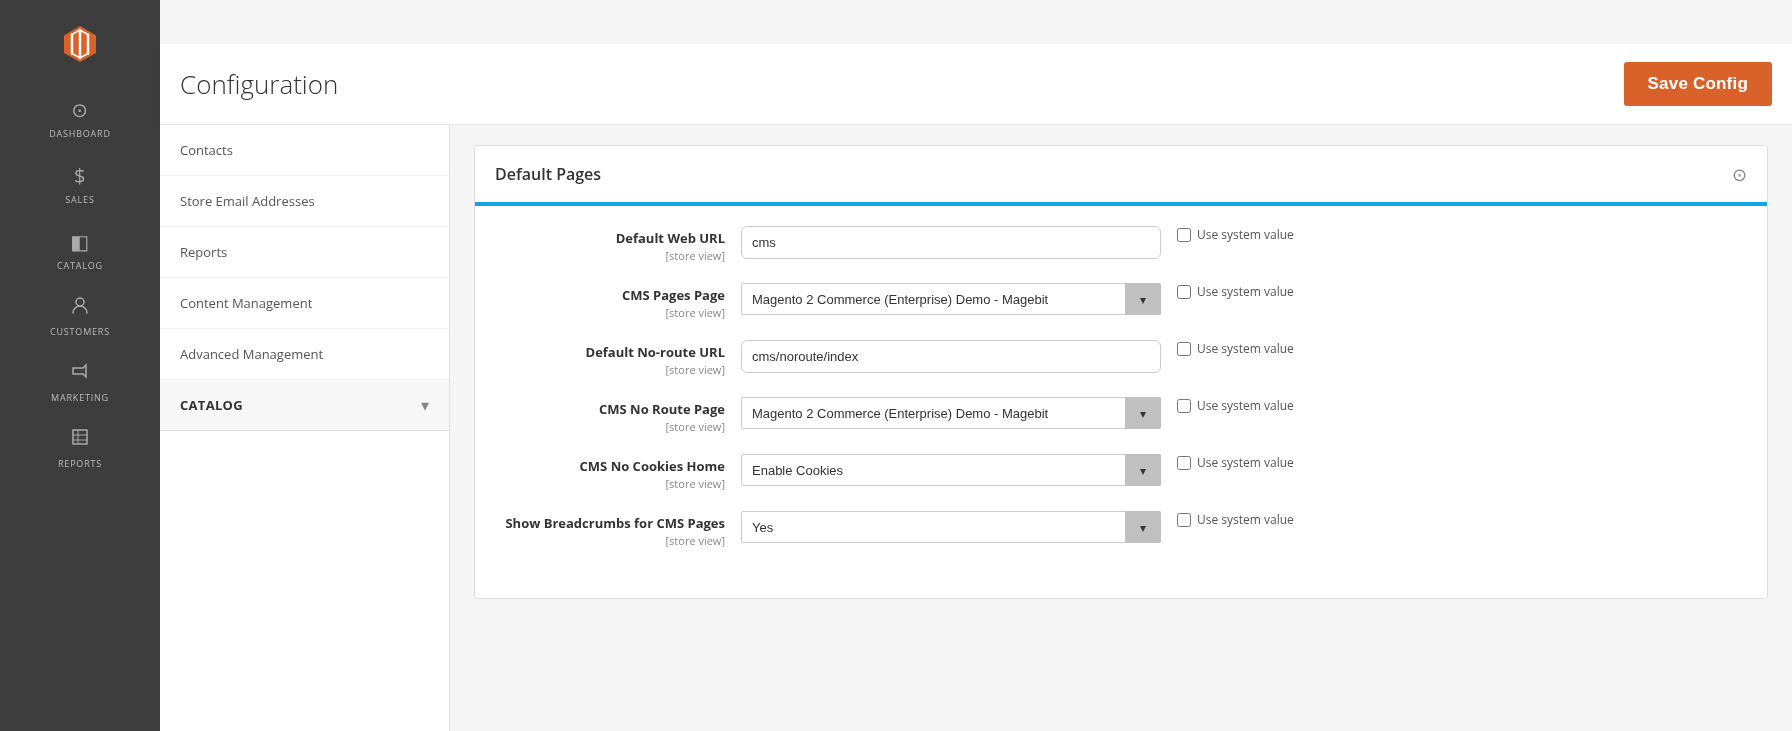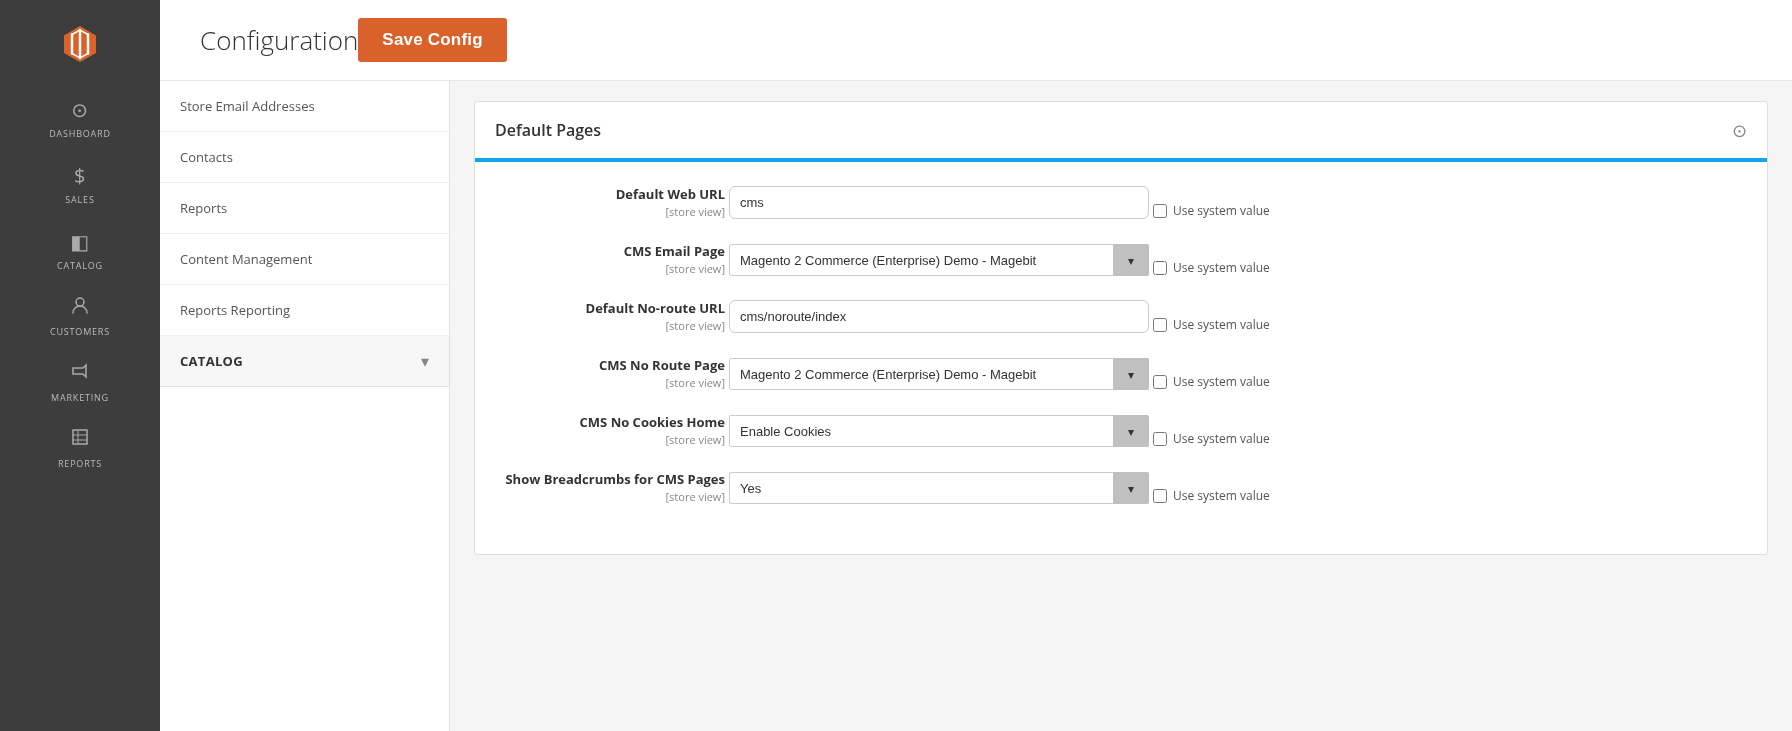--- a/index.html
+++ b/index.html
@@ -65,26 +65,27 @@
     
     .main {
       flex: 1;
       display: flex;
       flex-direction: column;
       background: #f5f5f5;
     }
 
     .top-bar {
       background: #fff;
-      padding: 18px 40px;
-      display: flex;
-      align-items: center;
-      justify-content: flex-start;
+      padding: 18px 20px;
+      display: flex;
+      align-items: center;
+      justify-content: space-between;
       border-bottom: 1px solid #e8e8e8;
       box-shadow: 0 1px 3px rgba(0,0,0,0.05);
+      margin-top: 44px;
     }
 
     .page-title {
       font-size: 26px;
       font-weight: 300;
       color: #333;
     }
 
     .save-config-btn {
       background: #d9622b;
@@ -179,23 +180,23 @@
       color: #888;
       cursor: pointer;
     }
 
     .section-body {
       padding: 20px 30px 30px 30px;
     }
 
     .form-row {
       display: flex;
-      align-items: flex-end;
+      align-items: flex-start;
       margin-bottom: 20px;
-      gap: 4px;
+      gap: 16px;
     }
 
     .field-label-wrap {
       width: 220px;
       min-width: 220px;
       text-align: right;
     }
 
     .field-label {
       font-size: 13px;
@@ -334,25 +335,25 @@
 <div class="main">
 
   <div class="top-bar">
     <h1 class="page-title">Configuration</h1>
     <button class="save-config-btn">Save Config</button>
   </div>
 
   <div class="content-area">
 
     <div class="left-panel">
+      <div class="left-menu-item">Contacts</div>
       <div class="left-menu-item">Store Email Addresses</div>
-      <div class="left-menu-item">Contacts</div>
       <div class="left-menu-item">Reports</div>
       <div class="left-menu-item">Content Management</div>
-      <div class="left-menu-item">Reports Reporting</div>
+      <div class="left-menu-item">Advanced Management</div>
 
       <div class="left-menu-section">
         <span class="section-label">CATALOG</span>
         <span class="chevron">▾</span>
       </div>
     </div>
 
     <div class="right-panel">
       <div class="config-section">
         <div class="section-header">
@@ -370,21 +371,21 @@
               <input class="field-input" type="text" value="cms" style="">
             </div>
             <div class="checkbox-wrap">
               <input type="checkbox" id="chk0" style="">
               <label for="chk0">Use system value</label>
             </div>
           </div>
 
           <div class="form-row">
             <div class="field-label-wrap">
-              <span class="field-label">CMS Email Page</span>
+              <span class="field-label">CMS Pages Page</span>
               <span class="field-scope">[store view]</span>
             </div>
             <div class="field-select-wrap">
               <select class="field-select">
                 <option>Magento 2 Commerce (Enterprise) Demo - Magebit</option>
               </select>
               <span class="select-arrow">▾</span>
             </div>
             <div class="checkbox-wrap">
               <input type="checkbox" id="chk1" style="">

